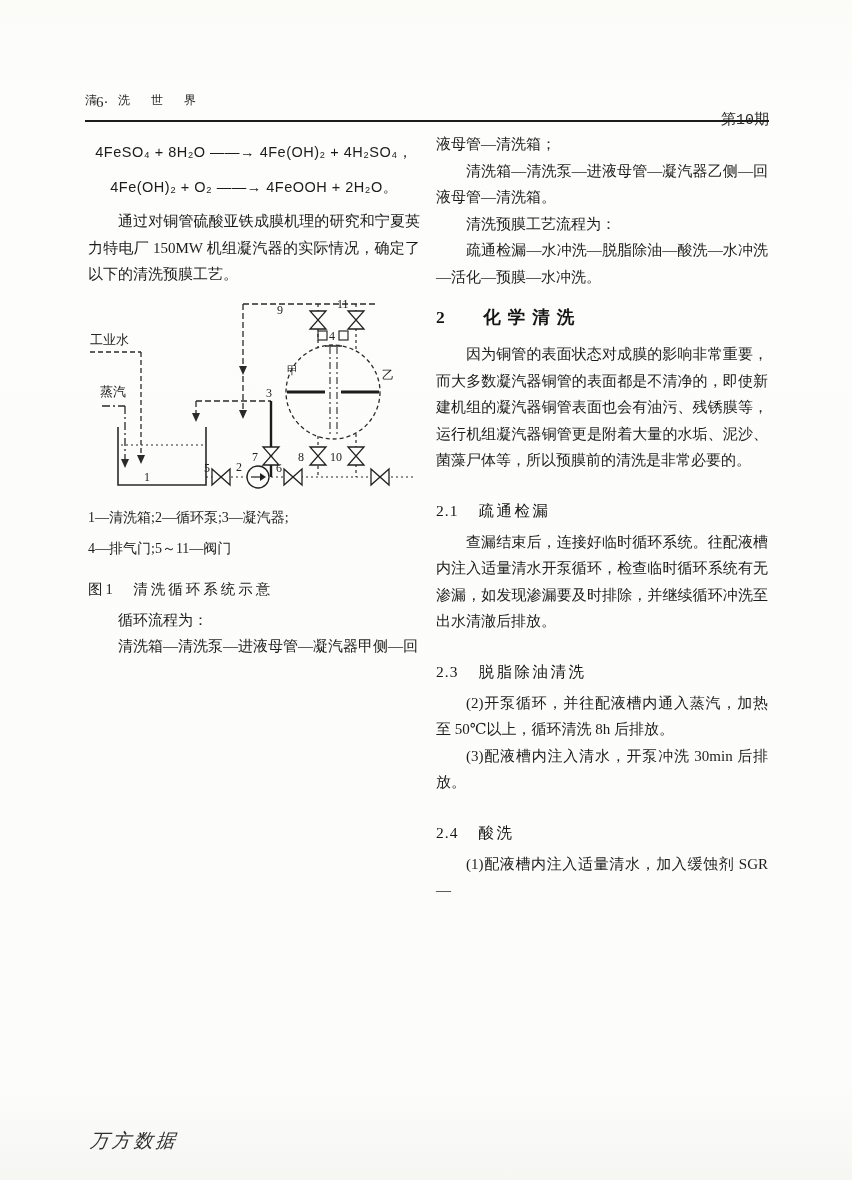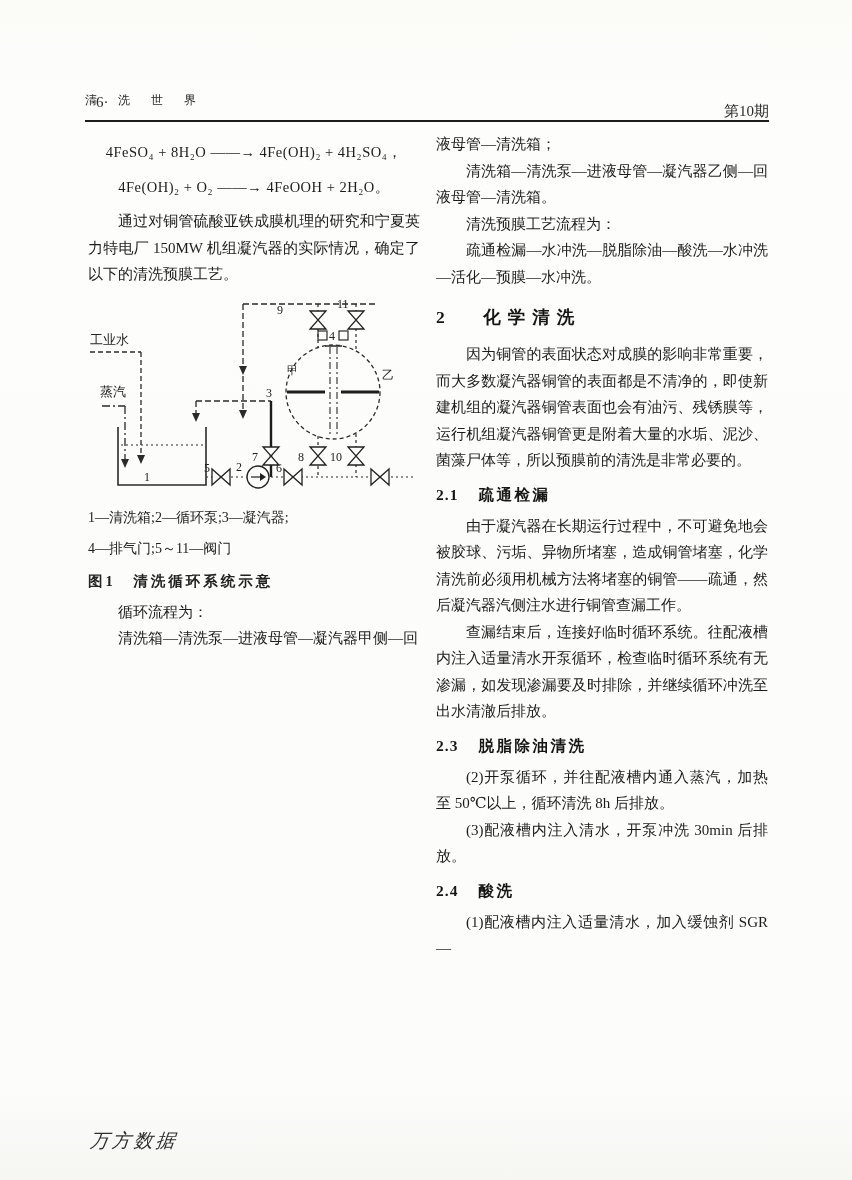--- a/index.html
+++ b/index.html
@@ -12,50 +12,50 @@
   .page{
     position:absolute;left:0;top:0;width:852px;height:1180px;
     background:linear-gradient(180deg,#fbfbf8 0%,#fdfdfb 8%,#fcfcfa 92%,#f6f6f3 100%);
     overflow:hidden;
     color:#1e1e1e;
   }
   
   .hdr{position:absolute;left:85px;top:92px;width:684px;height:24px;font-size:15px;color:#2a2a2a;}
   .hdr .pg{position:absolute;left:6px;top:2px;}
   .hdr .journal{position:absolute;left:0;right:0;top:0;font-size:12px;letter-spacing:9px;}
-  .hdr .issue{position:absolute;right:0;top:10px;}
+  .hdr .issue{position:absolute;right:0;top:18px;font-family:Liberation Mono, monospace;}
   .rule{position:absolute;left:85px;top:120px;width:684px;border-top:2px solid #1d1d1d;}
   
   .col{position:absolute;top:131px;width:332px;font-size:15px;line-height:26.5px;text-align:justify;color:#1c1c1c;}
   .col-left{left:88px;}
   .col-right{left:436px;}
   p.body{margin:0;}
   p.ind{text-indent:2em;}
   sup{font-size:10px;line-height:0;}
   .eq{
     text-align:center;text-indent:0;margin:7px 0;
-    font-family:Liberation Serif, serif;
+    font-family:Liberation Sans, sans-serif;
     font-size:14.5px;line-height:28px;letter-spacing:.5px;
   }
   h2.sec1{
     font-size:17.5px;font-weight:bold;margin:13px 0 10px 0;line-height:28px;
     text-align:left;color:#161616;
   }
   h2.sec1 .num{margin-right:2.2em;}
   h2.sec1 .ht{letter-spacing:7px;}
   h3.sec2{
-    font-size:15.5px;font-weight:bold;margin:8px 0 6px 0;line-height:25px;text-align:left;color:#161616;
+    font-size:15.5px;font-weight:normal;margin:24px 0 6px 0;line-height:25px;text-align:left;color:#161616;
   }
   h3.sec2 .num{margin-right:1.3em;letter-spacing:1px;}
   h3.sec2 .ht{letter-spacing:2.5px;}
   
   svg.fig{display:block;margin:6px 0 2px 0;}
   .fig text{font-family:"Liberation Serif","DejaVu Serif",serif;fill:#222;}
   .cap{text-indent:0;font-size:14px;line-height:27px;margin:0 0 4px 0;color:#222;}
-  .captitle{font-weight:bold;letter-spacing:3px;font-size:14.5px;margin-top:6px;}
+  .captitle{font-weight:normal;letter-spacing:3px;font-size:14.5px;margin-top:14px;}
   .watermark{
     position:absolute;left:90px;top:1128px;font-size:19px;font-style:italic;
     letter-spacing:3px;color:#2e2e2e;transform:skewX(-6deg);
   }
 </style>
 </head>
 <body>
 
 <div class="page">
 
@@ -149,21 +149,20 @@
     <p class="body">液母管—清洗箱；</p>
     <p class="body ind">清洗箱—清洗泵—进液母管—凝汽器乙侧—回液母管—清洗箱。</p>
     <p class="body ind">清洗预膜工艺流程为：</p>
     <p class="body ind">疏通检漏—水冲洗—脱脂除油—酸洗—水冲洗—活化—预膜—水冲洗。</p>
 
     <h2 class="sec1"><span class="num">2</span><span class="ht">化学清洗</span></h2>
 
     <p class="body ind">因为铜管的表面状态对成膜的影响非常重要，而大多数凝汽器铜管的表面都是不清净的，即使新建机组的凝汽器铜管表面也会有油污、残锈膜等，运行机组凝汽器铜管更是附着大量的水垢、泥沙、菌藻尸体等，所以预膜前的清洗是非常必要的。</p>
 
     <h3 class="sec2"><span class="num">2.1</span><span class="ht">疏通检漏</span></h3>
-    <p class="body ind">由于凝汽器在长期运行过程中，不可避免地会被胶球、污垢、异物所堵塞，造成铜管堵塞，化学清洗前必须用机械方法将堵塞的铜管——疏通，然后凝汽器汽侧注水进行铜管查漏工作。</p>
 
     <p class="body ind">查漏结束后，连接好临时循环系统。往配液槽内注入适量清水开泵循环，检查临时循环系统有无渗漏，如发现渗漏要及时排除，并继续循环冲洗至出水清澈后排放。</p>
 
     <h3 class="sec2"><span class="num">2.3</span><span class="ht">脱脂除油清洗</span></h3>
     <p class="body ind">(2)开泵循环，并往配液槽内通入蒸汽，加热至 50℃以上，循环清洗 8h 后排放。</p>
     <p class="body ind">(3)配液槽内注入清水，开泵冲洗 30min 后排放。</p>
 
     <h3 class="sec2"><span class="num">2.4</span><span class="ht">酸洗</span></h3>
     <p class="body ind">(1)配液槽内注入适量清水，加入缓蚀剂 SGR—</p>
   </div>

